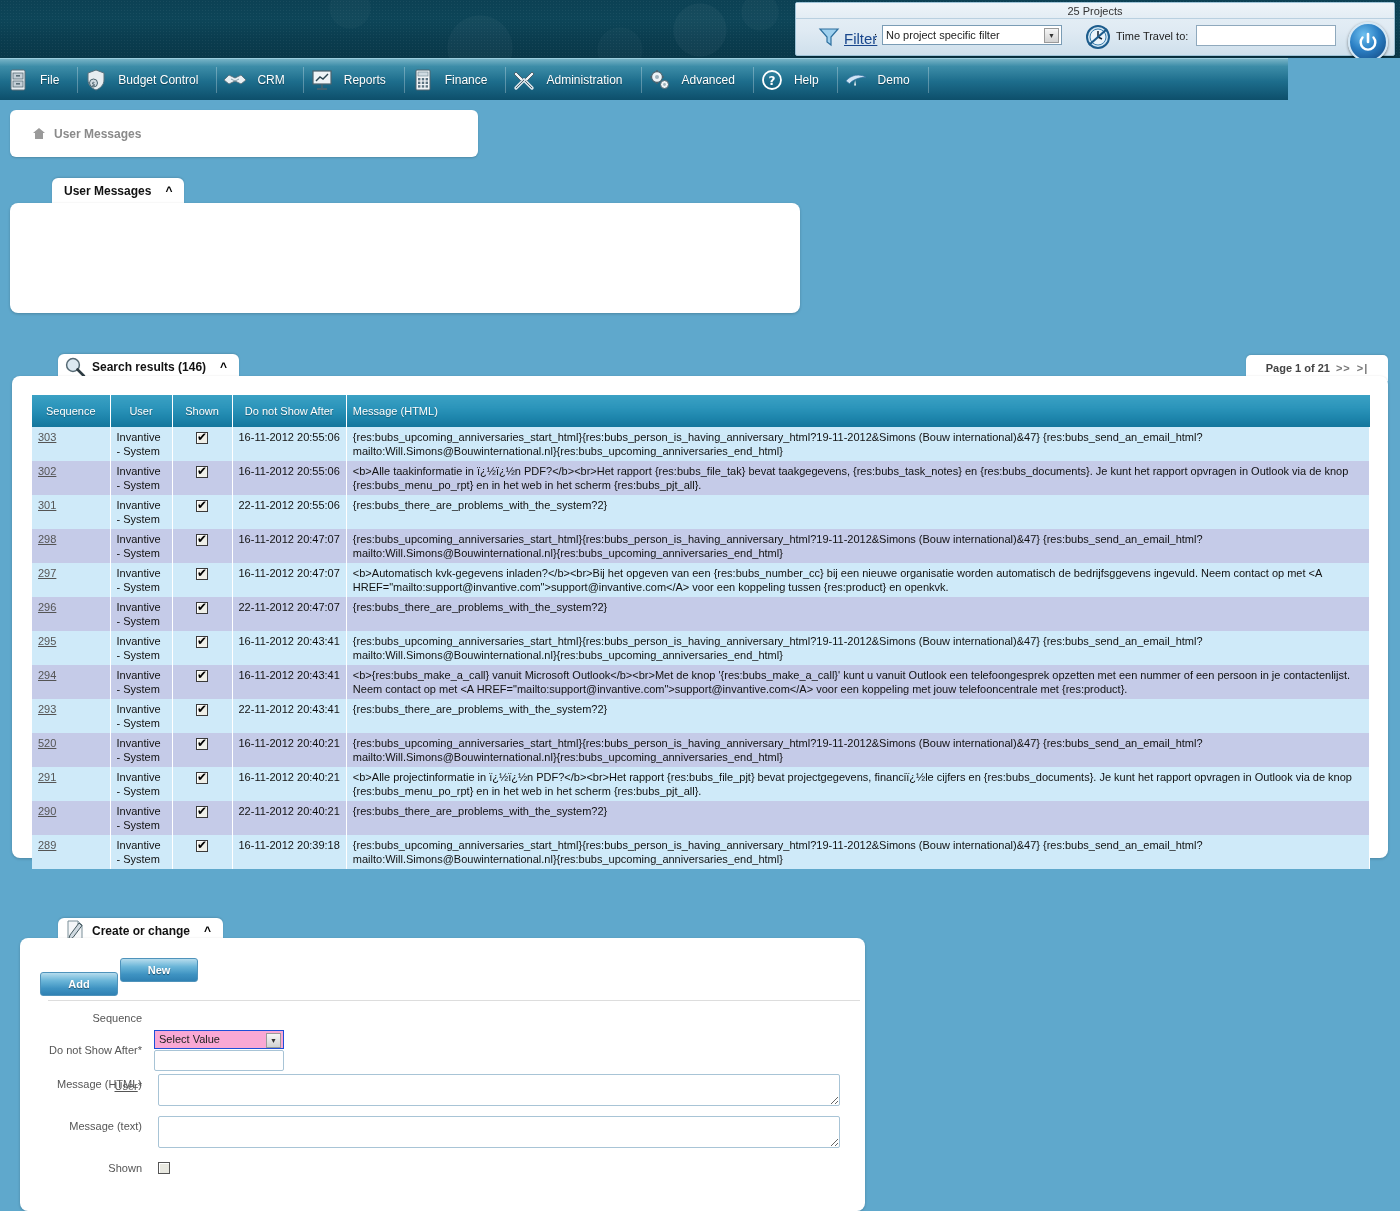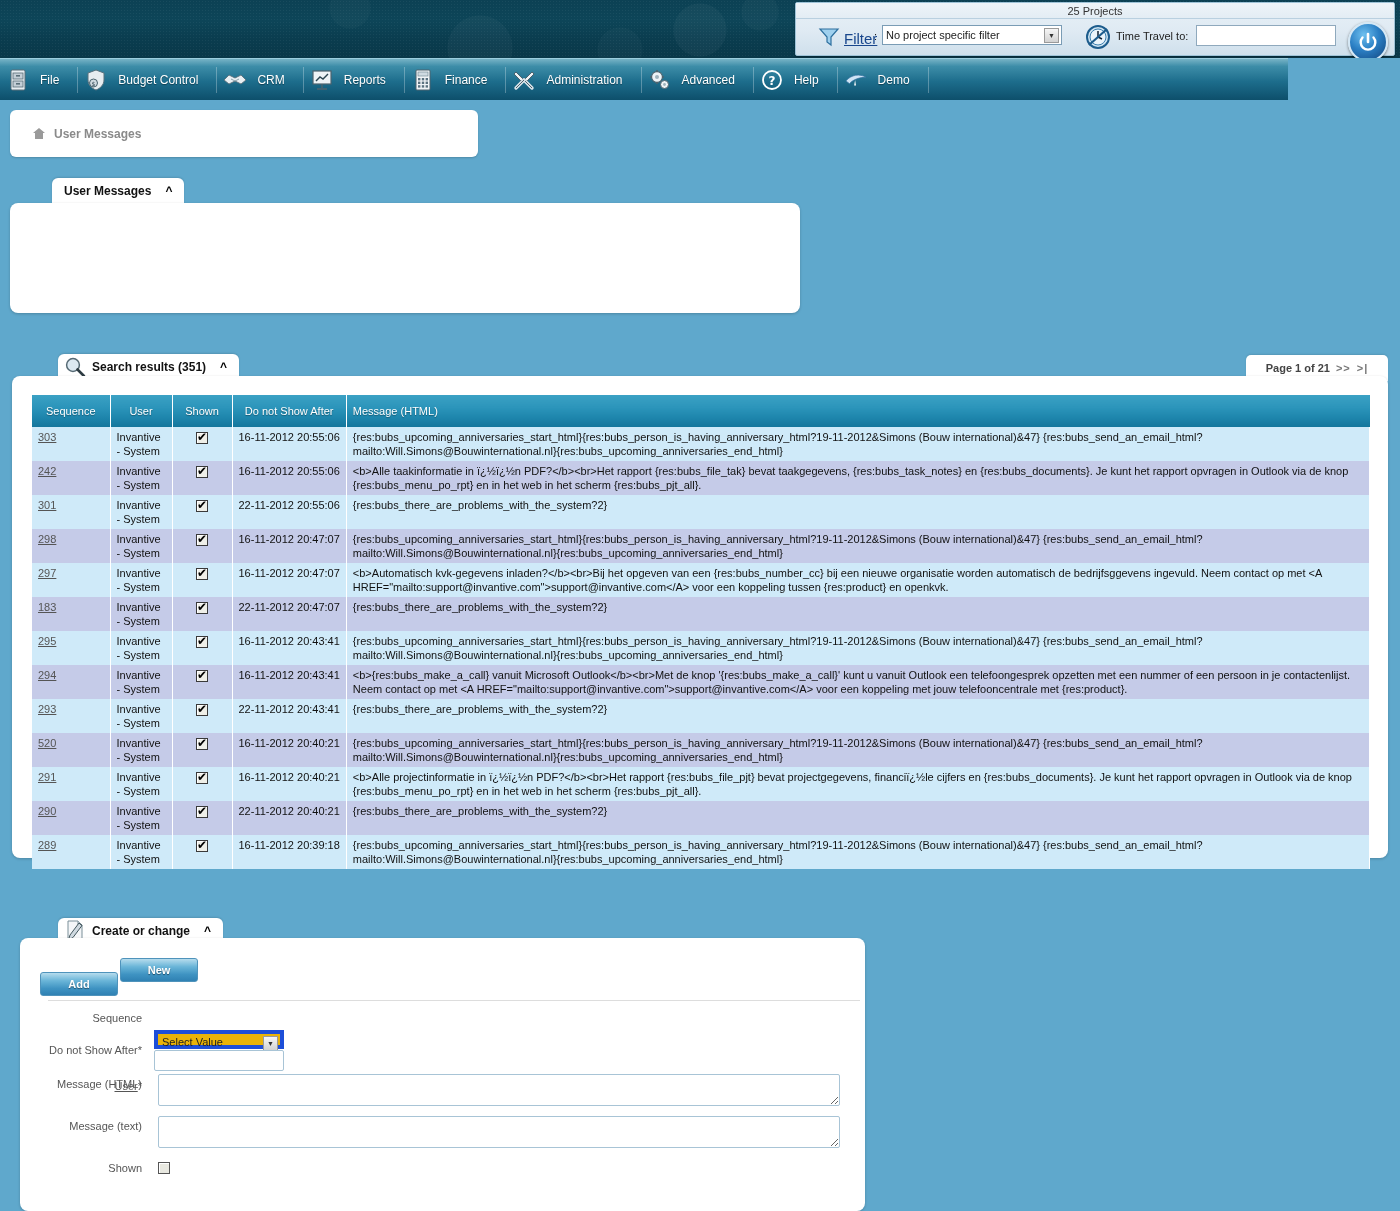--- a/index.html
+++ b/index.html
@@ -191,21 +191,21 @@
     font-size:12px; color:#000; line-height:14px;
   }
 
   
   #createPanel{ left:20px; top:938px; width:845px; height:273px; }
   .form-lab{ position:absolute; text-align:right; font-size:11px; color:#555; }
   .form-lab u{ text-decoration:underline; }
   .req{ color:#555; }
   .hr-line{ position:absolute; left:28px; top:62px; width:812px; height:1px; background:#ddd; }
   .sel-user{
-    position:absolute; height:19px; width:130px; border:4px solid #1d4ed8; background:#eab308;
+    position:absolute; height:19px; width:130px; border:1px solid #1d4ed8; background:#f9a8d4;
     font-size:11px; padding-left:4px; line-height:17px;
   }
   .ta{
     position:absolute; border:1px solid #a8c4d6; background:#fff; border-radius:2px;
   }
   .chk-empty{
     position:absolute; width:12px; height:12px; background:#e8e8e0; border:1px solid #555;
     box-shadow:inset 1px 1px 0 #fff;
   }
 </style>
@@ -400,21 +400,21 @@
   </div>
 </div>
 
 <div class="tab" style="left:58px; top:354px; padding-left:4px;">
   <span class="tab-ico">
     <svg width="22" height="22" viewBox="0 0 22 22">
         <circle cx="9" cy="9" r="6.4" fill="#dce9f2" stroke="#566a74" stroke-width="1.5"></circle>
         <line x1="13.5" y1="13.5" x2="20" y2="20" stroke="#2d3b42" stroke-width="2.6" stroke-linecap="round"></line>
       </svg>
   </span>
-  <span>Search results (351)</span>
+  <span>Search results (146)</span>
   <span class="chev">^</span>
 </div>
 <div id="pagebox">
   <span>Page 1 of 21</span>
   <span class="pg-nav">&gt;&gt;</span>
   <span class="pg-nav">&gt;|</span>
 </div>
 
 <div class="panel" id="resultsPanel">
   <table class="grid">
@@ -429,21 +429,21 @@
     </thead>
     <tbody id="grid-body">
         <tr class="r-odd">
           <td class="c-seq"><a>303</a></td>
           <td class="c-user">Invantive - System</td>
           <td class="c-shown"><span class="chk"></span></td>
           <td class="c-date">16-11-2012 20:55:06</td>
           <td class="c-msg">{res:bubs_upcoming_anniversaries_start_html}{res:bubs_person_is_having_anniversary_html?19-11-2012&amp;Simons (Bouw international)&amp;47} {res:bubs_send_an_email_html?mailto:Will.Simons@Bouwinternational.nl}{res:bubs_upcoming_anniversaries_end_html}</td>
         </tr>
         <tr class="r-even">
-          <td class="c-seq"><a>242</a></td>
+          <td class="c-seq"><a>302</a></td>
           <td class="c-user">Invantive - System</td>
           <td class="c-shown"><span class="chk"></span></td>
           <td class="c-date">16-11-2012 20:55:06</td>
           <td class="c-msg">&lt;b&gt;Alle taakinformatie in ï¿½ï¿½n PDF?&lt;/b&gt;&lt;br&gt;Het rapport {res:bubs_file_tak} bevat taakgegevens, {res:bubs_task_notes} en {res:bubs_documents}. Je kunt het rapport opvragen in Outlook via de knop {res:bubs_menu_po_rpt} en in het web in het scherm {res:bubs_pjt_all}.</td>
         </tr>
         <tr class="r-odd">
           <td class="c-seq"><a>301</a></td>
           <td class="c-user">Invantive - System</td>
           <td class="c-shown"><span class="chk"></span></td>
           <td class="c-date">22-11-2012 20:55:06</td>
@@ -457,21 +457,21 @@
           <td class="c-msg">{res:bubs_upcoming_anniversaries_start_html}{res:bubs_person_is_having_anniversary_html?19-11-2012&amp;Simons (Bouw international)&amp;47} {res:bubs_send_an_email_html?mailto:Will.Simons@Bouwinternational.nl}{res:bubs_upcoming_anniversaries_end_html}</td>
         </tr>
         <tr class="r-odd">
           <td class="c-seq"><a>297</a></td>
           <td class="c-user">Invantive - System</td>
           <td class="c-shown"><span class="chk"></span></td>
           <td class="c-date">16-11-2012 20:47:07</td>
           <td class="c-msg">&lt;b&gt;Automatisch kvk-gegevens inladen?&lt;/b&gt;&lt;br&gt;Bij het opgeven van een {res:bubs_number_cc} bij een nieuwe organisatie worden automatisch de bedrijfsggevens ingevuld. Neem contact op met &lt;A HREF="mailto:support@invantive.com"&gt;support@invantive.com&lt;/A&gt; voor een koppeling tussen {res:product} en openkvk.</td>
         </tr>
         <tr class="r-even">
-          <td class="c-seq"><a>183</a></td>
+          <td class="c-seq"><a>296</a></td>
           <td class="c-user">Invantive - System</td>
           <td class="c-shown"><span class="chk"></span></td>
           <td class="c-date">22-11-2012 20:47:07</td>
           <td class="c-msg">{res:bubs_there_are_problems_with_the_system?2}</td>
         </tr>
         <tr class="r-odd">
           <td class="c-seq"><a>295</a></td>
           <td class="c-user">Invantive - System</td>
           <td class="c-shown"><span class="chk"></span></td>
           <td class="c-date">16-11-2012 20:43:41</td>

